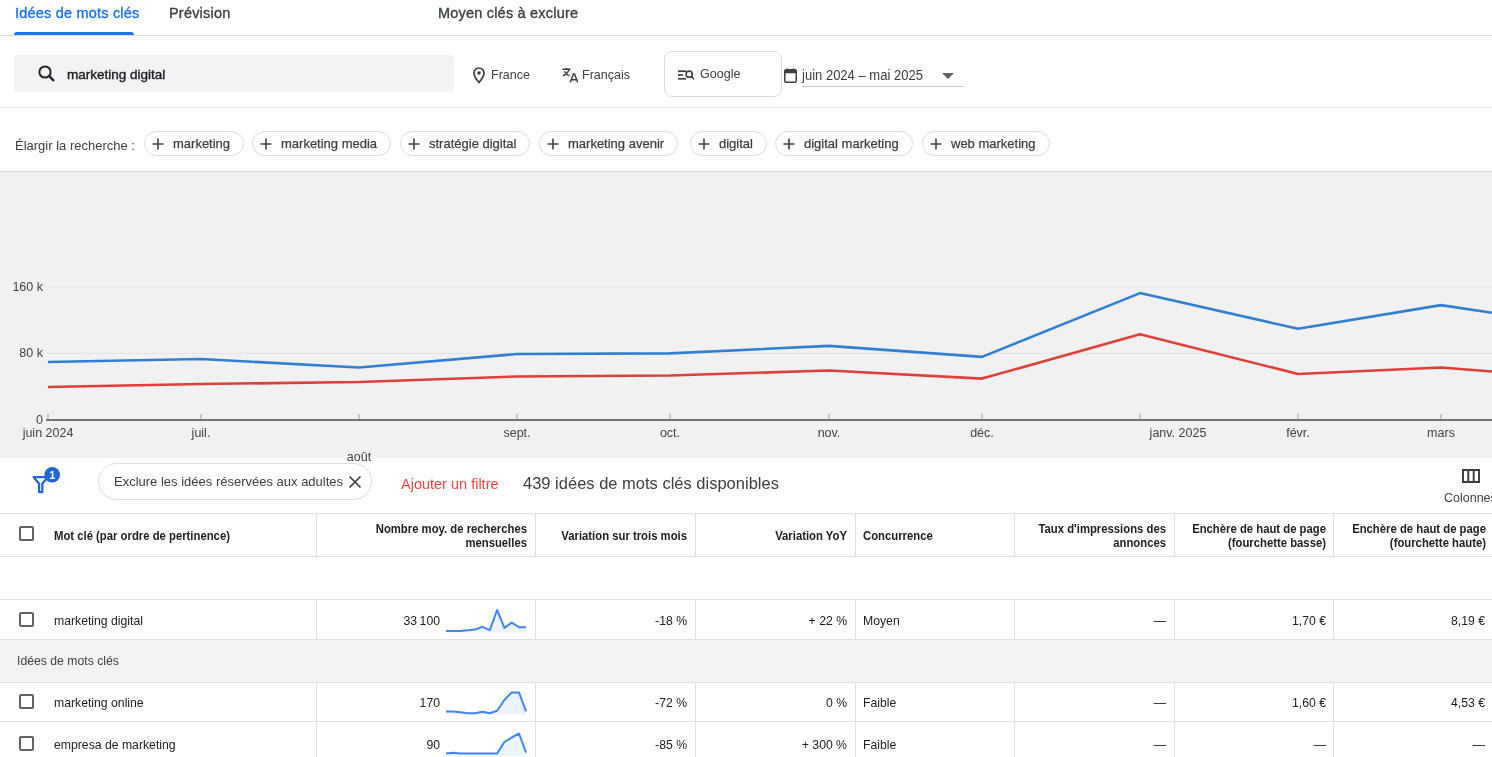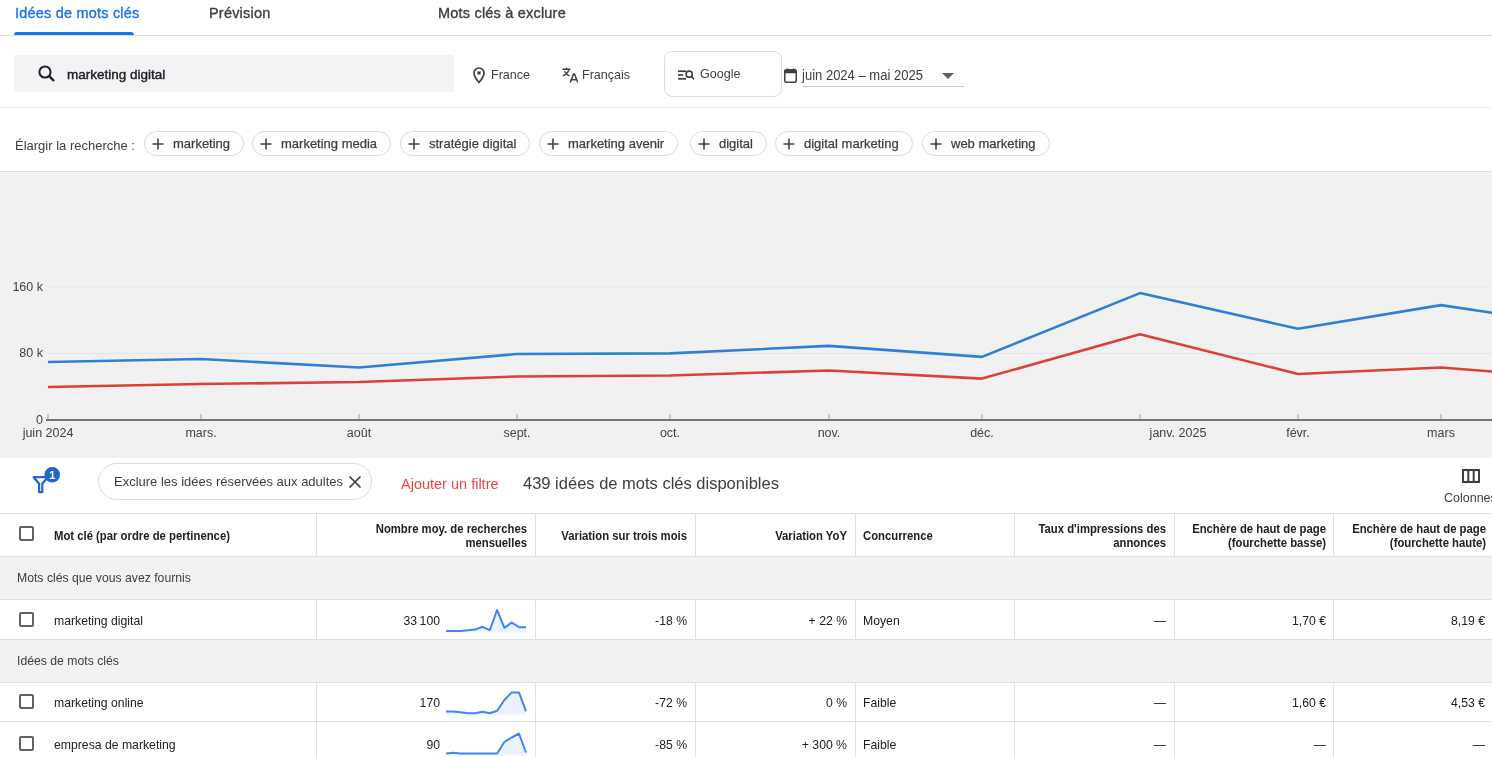--- a/index.html
+++ b/index.html
@@ -71,22 +71,22 @@
   transform:scaleX(0.87); transform-origin:0 50%; }
 .hdrr { position:absolute; font-size:13px; font-weight:700; color:#202124;
   text-align:right; line-height:13.5px; transform:scaleX(0.87); transform-origin:100% 50%; }
 </style>
 </head>
 <body>
 <div id="page">
 
   <div id="tabbar">
     <div class="tab active" style="left:15px;">Idées de mots clés</div>
-    <div class="tab" style="left:169px;margin-left:40px;">Prévision</div>
-    <div class="tab" style="left:438px;">Mots clés à exclure</div>
+    <div class="tab" style="left:169px;">Prévision</div>
+    <div class="tab" style="left:438px;">Moyen clés à exclure</div>
     <div id="underline"></div>
   </div>
 
   <div id="searchbox"></div>
   <svg class="abs" style="left:37px; top:64px;" width="19" height="19" viewBox="0 0 19 19">
     <circle cx="8" cy="8" r="5.6" fill="none" stroke="#202124" stroke-width="2"></circle>
     <line x1="12.2" y1="12.2" x2="17" y2="17" stroke="#202124" stroke-width="2.4"></line>
   </svg>
   <div id="searchtext">marketing digital</div>
 
@@ -165,22 +165,22 @@
       </g>
       <line x1="46" y1="248" x2="1492" y2="248" stroke="#757575" stroke-width="2"></line>
       <polyline fill="none" stroke="#2f80d4" stroke-width="2.6" stroke-linejoin="round" points="48,190 201,187 359,195.5 517,182 670,181.4 829,173.9 982,184.9 1140,121.1 1298,156.8 1441,133.1 1492,140.7"></polyline>
       <polyline fill="none" stroke="#dd4037" stroke-width="2.6" stroke-linejoin="round" points="48,215 201,212 359,210 517,204.5 670,203.5 829,198.5 982,206.6 1140,162.3 1298,202 1441,195.5 1492,199.5"></polyline>
     </svg>
   </div>
   <div class="ylab" style="left:0; top:280px;">160 k</div>
   <div class="ylab" style="left:0; top:346px;">80 k</div>
   <div class="ylab" style="left:0; top:413px;">0</div>
   <div class="xlab" style="left:3px;">juin 2024</div>
-  <div class="xlab" style="left:156px;">mars.</div>
-  <div class="xlab" style="left:314px;">août</div>
+  <div class="xlab" style="left:156px;">juil.</div>
+  <div class="xlab" style="left:314px;margin-top:24px;">août</div>
   <div class="xlab" style="left:472px;">sept.</div>
   <div class="xlab" style="left:625px;">oct.</div>
   <div class="xlab" style="left:784px;">nov.</div>
   <div class="xlab" style="left:937px;">déc.</div>
   <div class="xlab" style="left:1133px;">janv. 2025</div>
   <div class="xlab" style="left:1253px;">févr.</div>
   <div class="xlab" style="left:1396px;">mars</div>
 
   <svg class="abs" style="left:32px; top:466px;" width="29" height="29" viewBox="0 0 29 29">
     <path d="M1.7 11.2 h14 l-5.4 6.6 v8.4 h-3.2 v-8.4 Z" fill="none" stroke="#2264d1" stroke-width="2.2" stroke-linejoin="round"></path>
@@ -220,23 +220,20 @@
   <div class="hdrr" style="left:1326px; top:522px; width:160px; white-space:nowrap;">Enchère de haut de page<br>(fourchette haute)</div>
 
   <div class="vline" style="left:316px; top:513px; height:43px;"></div>
   <div class="vline" style="left:535px; top:513px; height:43px;"></div>
   <div class="vline" style="left:695px; top:513px; height:43px;"></div>
   <div class="vline" style="left:855px; top:513px; height:43px;"></div>
   <div class="vline" style="left:1014px; top:513px; height:43px;"></div>
   <div class="vline" style="left:1174px; top:513px; height:43px;"></div>
   <div class="vline" style="left:1333px; top:513px; height:43px;"></div>
 
-  <div class="section" style="top:557px; height:42px; line-height:42px;">
-      <span>Mots clés que vous avez fournis</span>
-    </div>
 
   <div class="vline" style="left:316px; top:600px; height:39px;"></div>
   <div class="vline" style="left:535px; top:600px; height:39px;"></div>
   <div class="vline" style="left:695px; top:600px; height:39px;"></div>
   <div class="vline" style="left:855px; top:600px; height:39px;"></div>
   <div class="vline" style="left:1014px; top:600px; height:39px;"></div>
   <div class="vline" style="left:1174px; top:600px; height:39px;"></div>
   <div class="vline" style="left:1333px; top:600px; height:39px;"></div>
   <div class="cb" style="top:612px;"></div>
   <div class="cell" style="left:54px; top:613px;">marketing digital</div>

